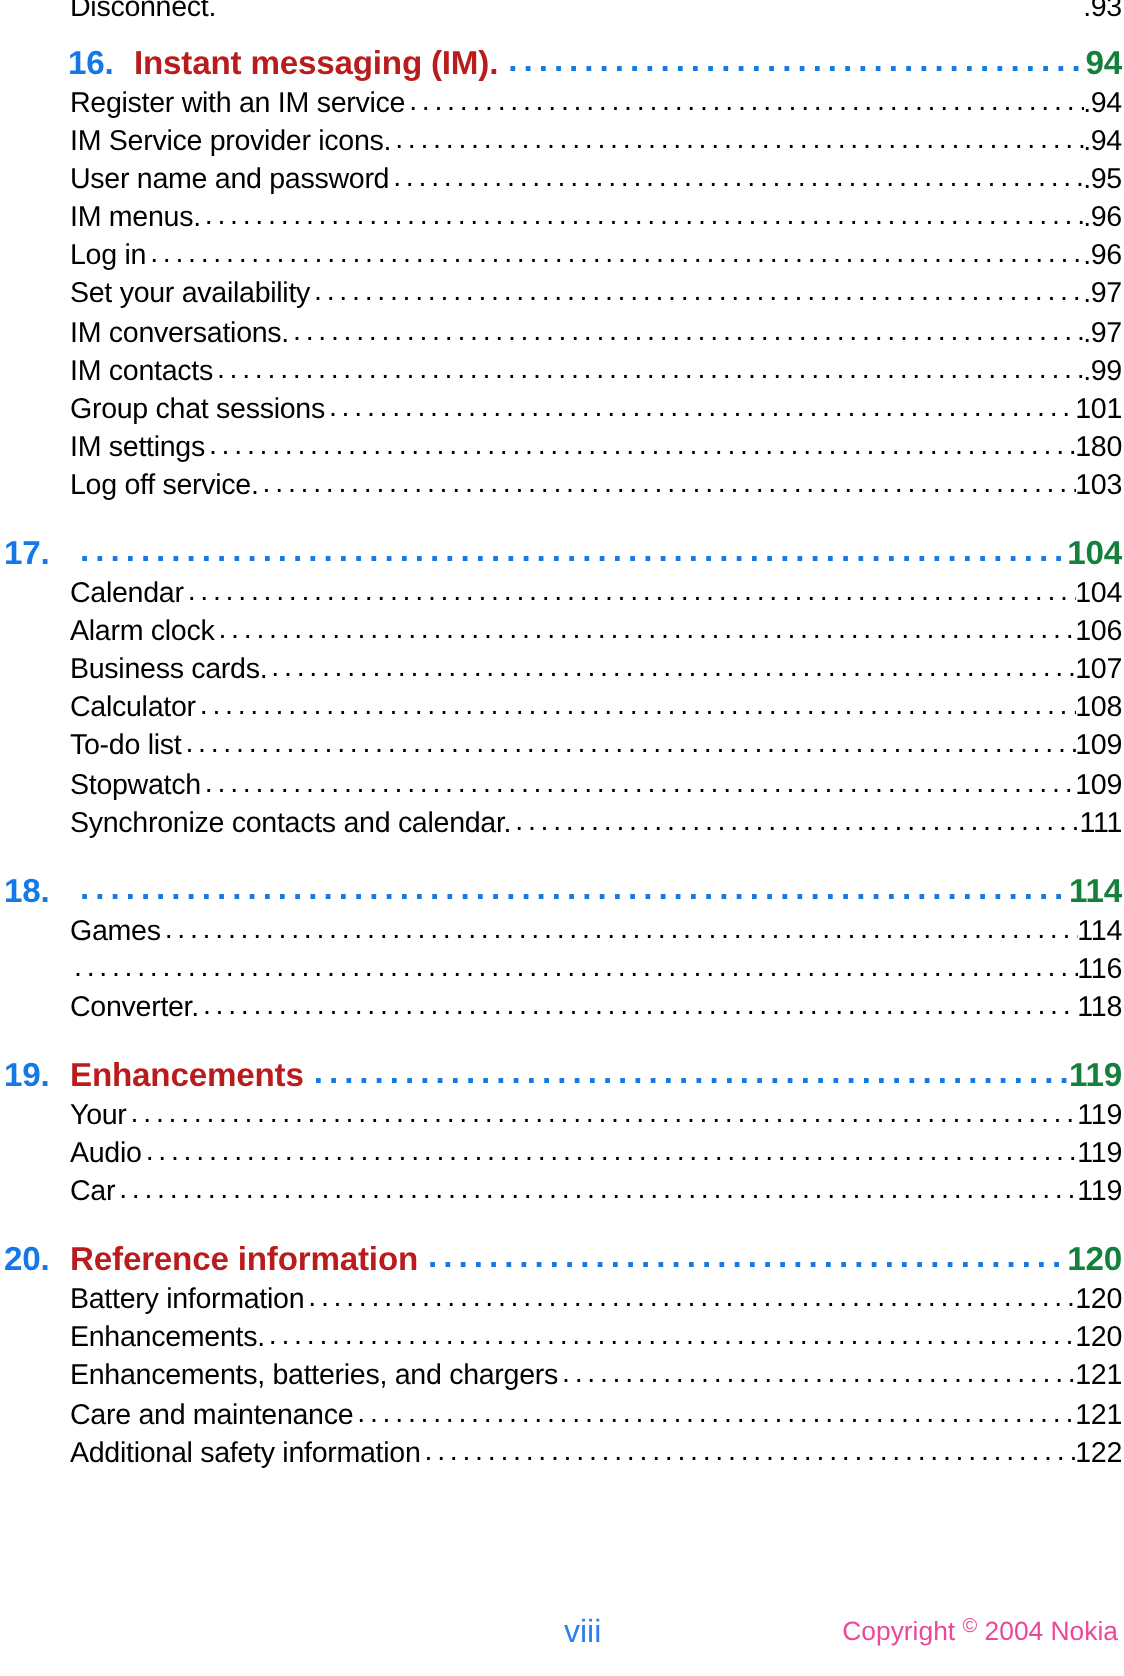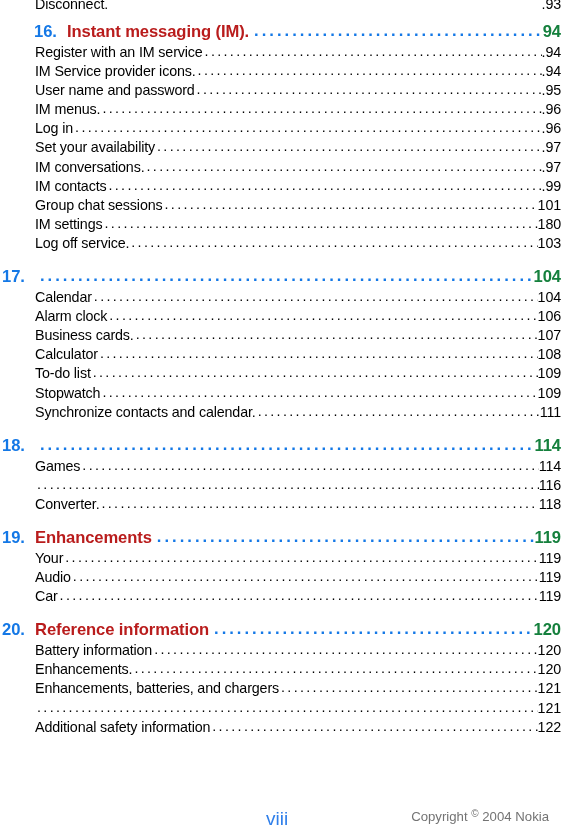--- a/index.html
+++ b/index.html
@@ -138,30 +138,30 @@
     position: absolute;
     left: 0;
     bottom: 10px;
     width: 562px;
     height: 20px;
     color: #2f7fea;
     font-size: 13.2px;
   }
   #folio {
     position: absolute;
-    left: 266px;
+    left: 282px;
     top: 0;
     color: #2f7fea;
-    font-size: 19px;
+    font-size: 16px;
   }
   #copyright {
     position: absolute;
-    right: 13px;
+    right: 3px;
     top: 0;
-    color: #737373;
+    color: #ec4899;
     font-size: 13.2px;
     white-space: nowrap;
   }
   #copyright .sym {
     font-size: 10px;
     vertical-align: 4px;
   }
 </style>
 </head>
 <body>
@@ -333,20 +333,21 @@
         <span class="label">Enhancements.</span>
         <span class="leader">.......................................................................................................................</span>
         <span class="pageno"> 120</span>
       </div>
       <div class="row entry">
         <span class="label">Enhancements, batteries, and chargers</span>
         <span class="leader">.......................................................................................................................</span>
         <span class="pageno">121</span>
       </div>
       <div class="row entry">
+        <span class="label">Care and maintenance</span>
         <span class="leader">.......................................................................................................................</span>
         <span class="pageno">121</span>
       </div>
       <div class="row entry">
         <span class="label">Additional safety information</span>
         <span class="leader">.......................................................................................................................</span>
         <span class="pageno"> 122</span>
       </div>
     </div>
 

